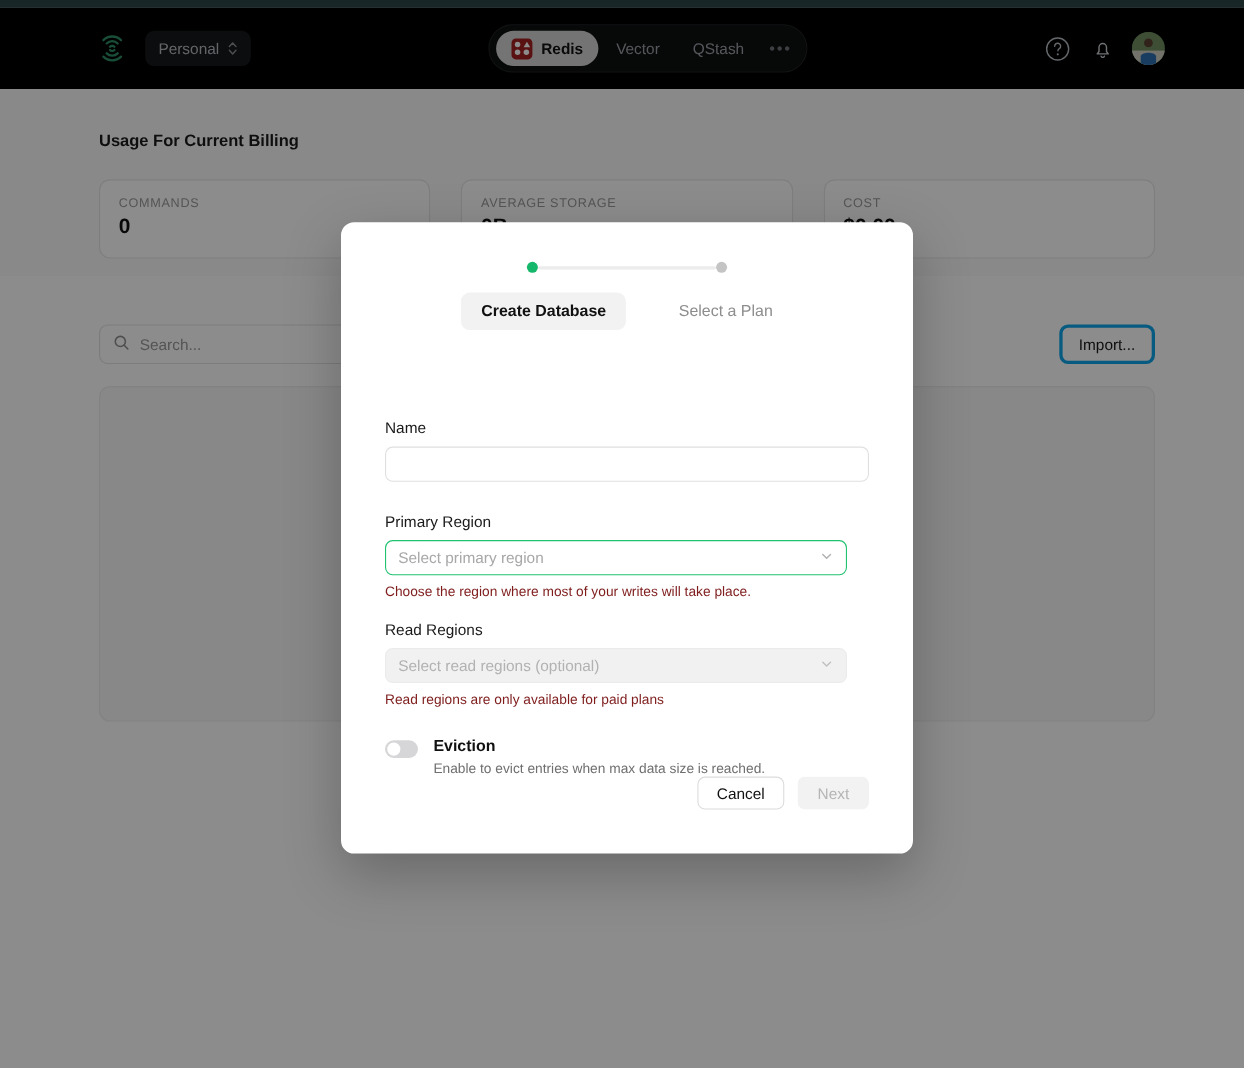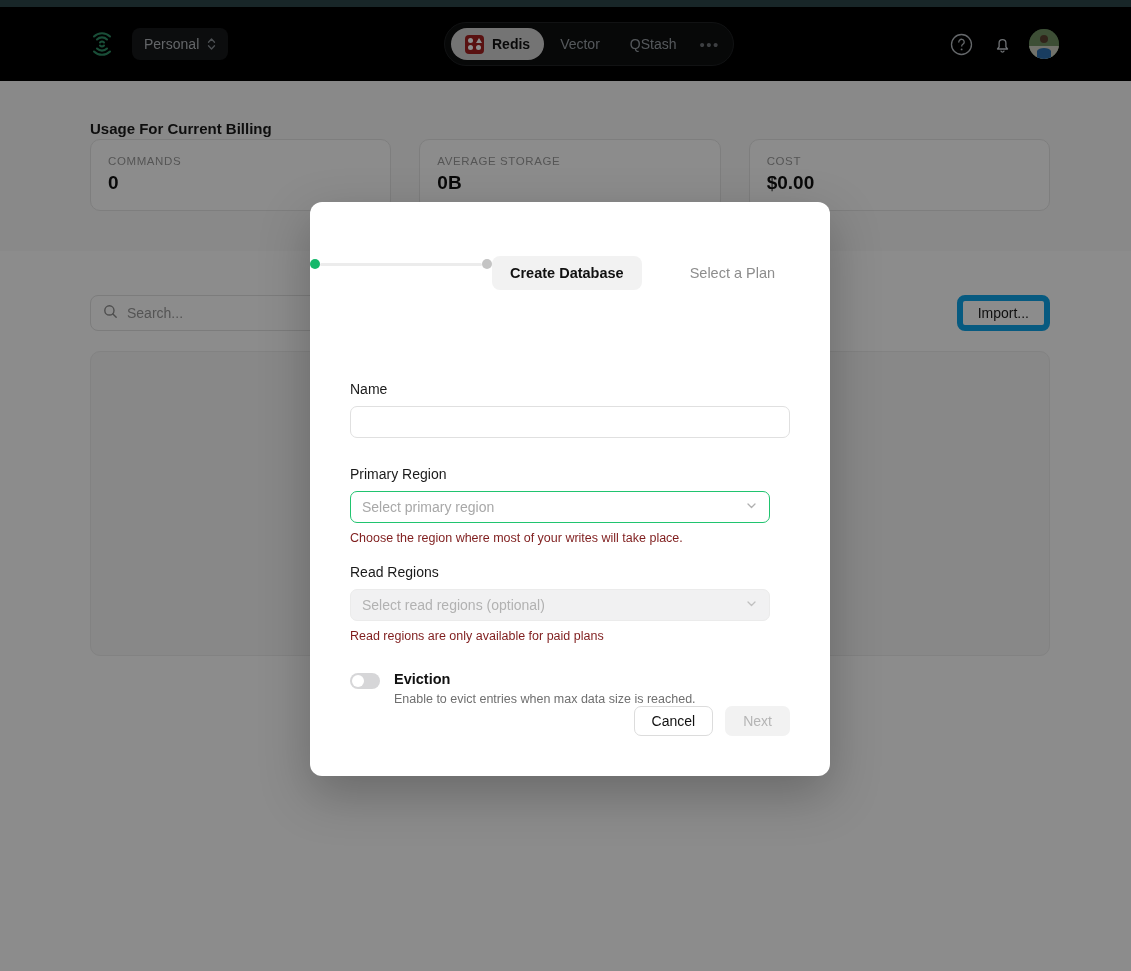--- a/index.html
+++ b/index.html
@@ -171,21 +171,21 @@
   }
   .usage-title {
     position: absolute;
     left: 90px; top: 39px;
     font-size: 15px;
     font-weight: 700;
     color: #1a1a1a;
   }
   .cards {
     position: absolute;
-    left: 90px; top: 58px;
+    left: 90px; top: 82px;
     width: 960px;
     display: flex;
     gap: 28px;
   }
   .card {
     width: 308px;
     height: 72px;
     border: 1px solid #e6e6e6;
     border-radius: 10px;
     background: #ffffff;
@@ -229,21 +229,21 @@
     display: flex;
     align-items: center;
     gap: 9px;
     padding: 0 12px;
     color: #9a9a9a;
     font-size: 14px;
   }
   .import-btn {
     height: 36px;
     padding: 0 15px;
-    border: 6px solid #0ea5e9;
+    border: 3px solid #0ea5e9;
     border-radius: 8px;
     background: #ffffff;
     font-size: 14px;
     color: #1a1a1a;
     display: flex;
     align-items: center;
   }
   .db-panel {
     position: absolute;
     left: 90px; top: 100px;
@@ -270,20 +270,21 @@
     background: #ffffff;
     border-radius: 12px;
     box-shadow: 0 18px 50px rgba(0,0,0,0.25);
   }
 
   .steps {
     position: absolute;
     left: 0; top: 36px;
     width: 520px;
     display: flex;
+    flex-direction: column;
     align-items: center;
   }
   .step-track {
     display: flex;
     align-items: center;
     width: 182px;
   }
   .dot {
     width: 10px; height: 10px;
     border-radius: 50%;

